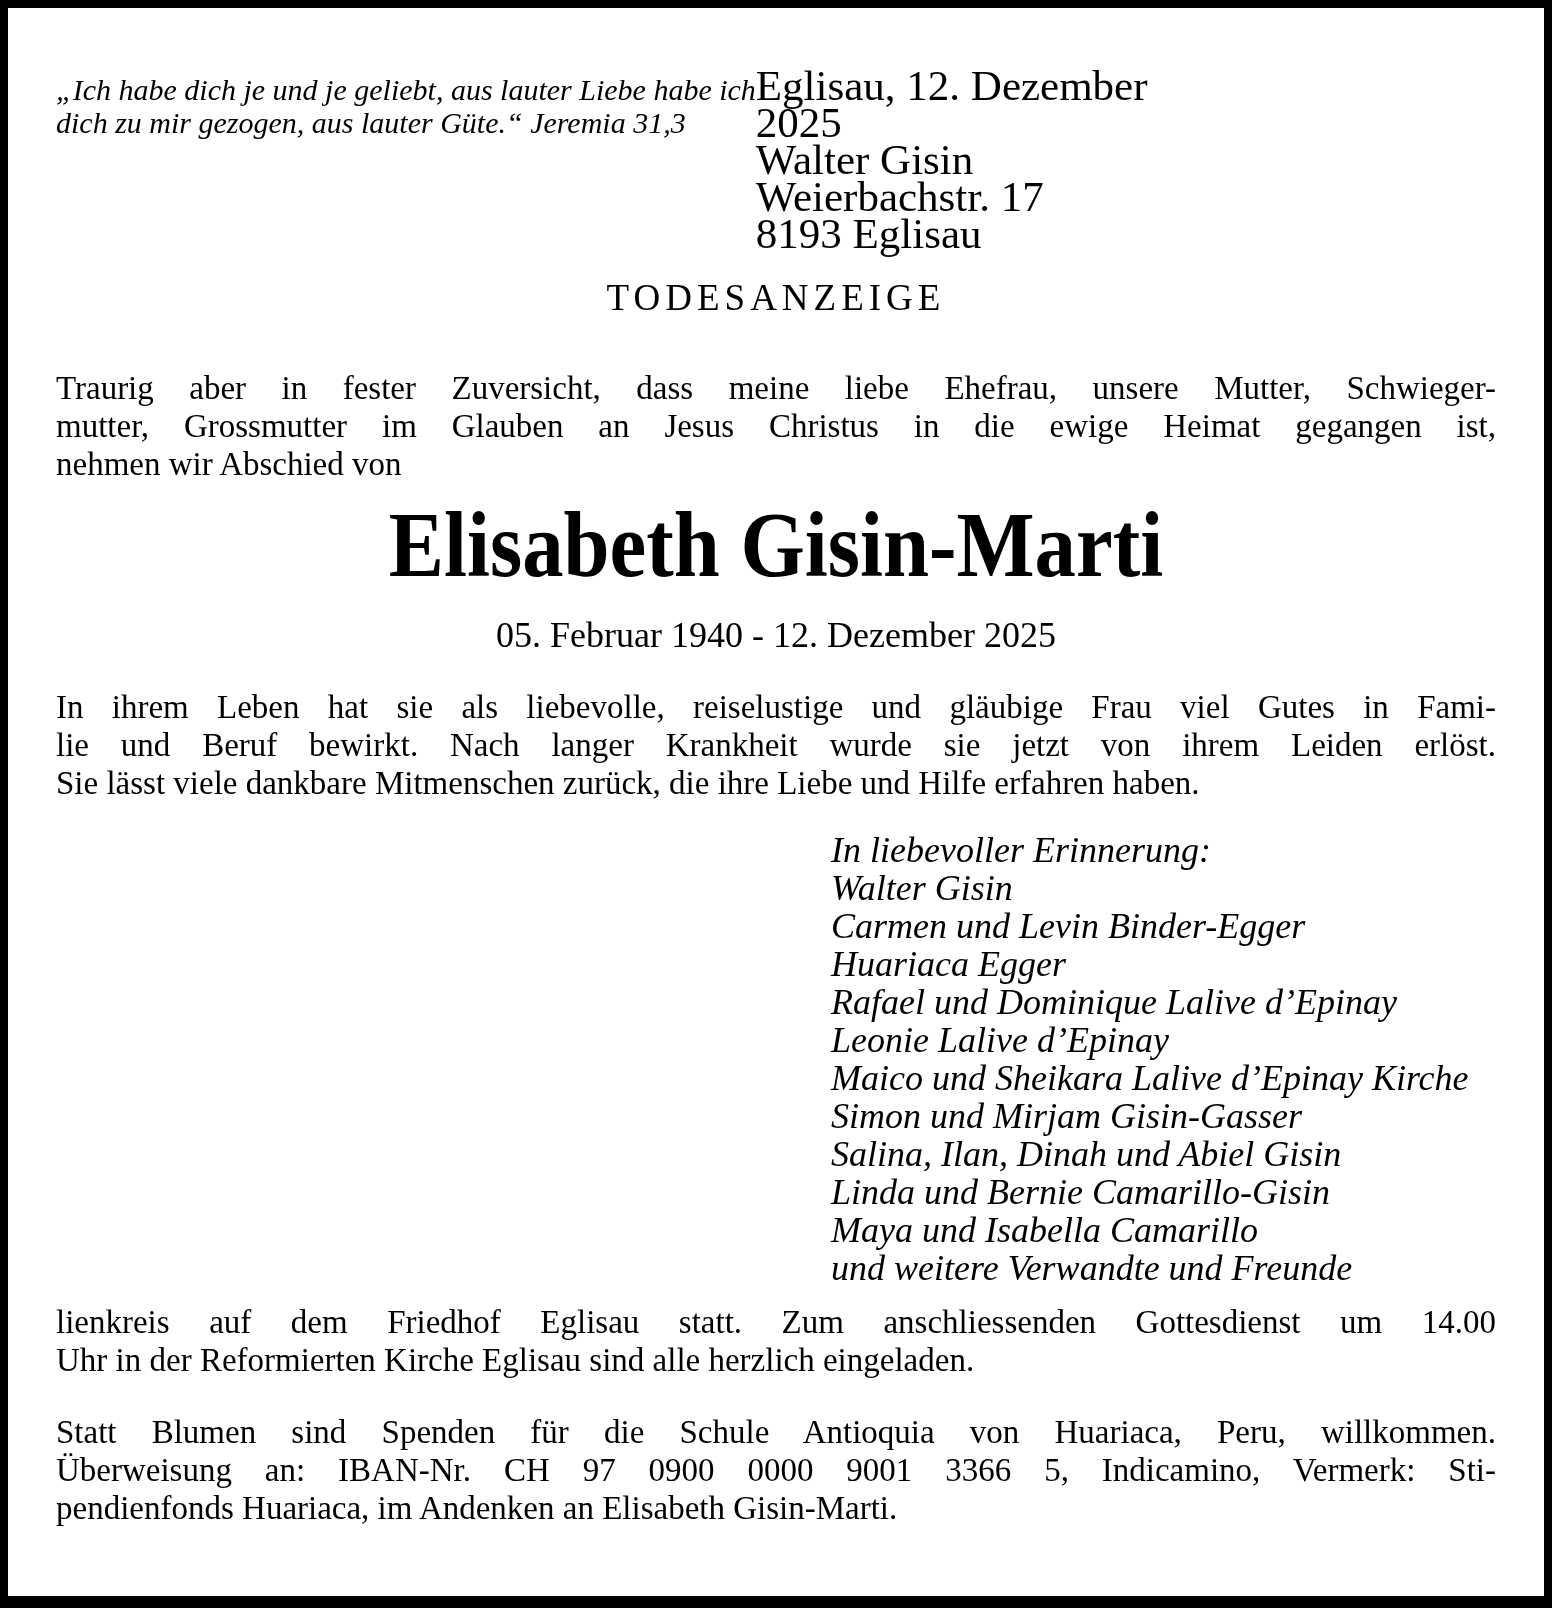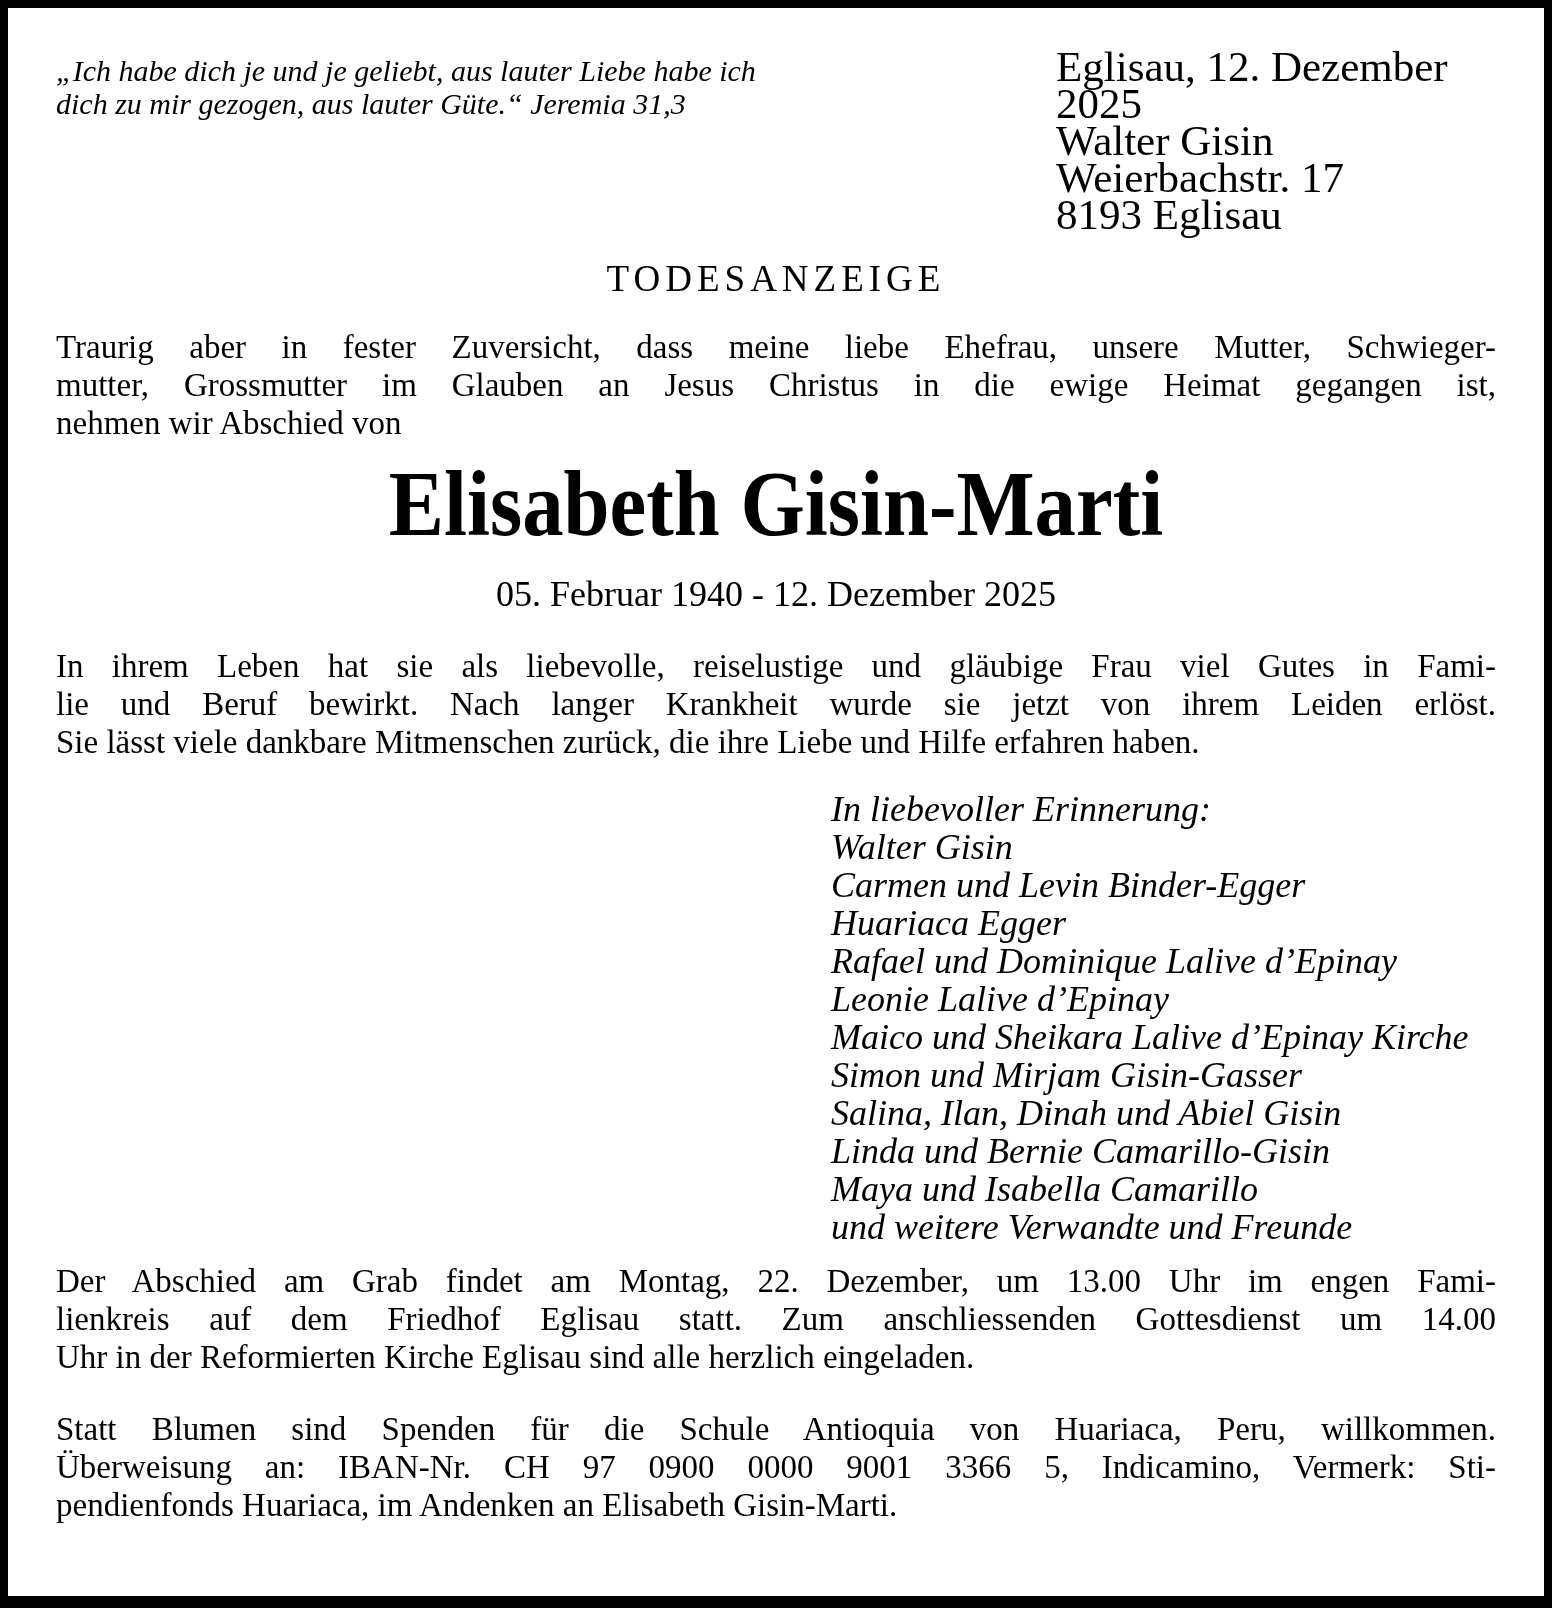--- a/index.html
+++ b/index.html
@@ -8,40 +8,40 @@
     width:1552px;height:1608px;
     box-sizing:border-box;
     background:#fff;
     border:8px solid #000;
     border-bottom-width:12px;
     font-family:"Liberation Serif","DejaVu Serif",serif;
     color:#000;
     padding:40px 48px 0 48px;
     overflow:hidden;
   }
-  .header{display:flex;justify-content:space-between;align-items:flex-start;}
+  .header{display:flex;align-items:flex-start;margin-top:19px;}
   .quote{
     font-style:italic;
     font-size:30px;line-height:33px;
     padding-top:6px;
   }
   .sender{
     width:440px;
     font-size:43px;line-height:37px;
   }
   .heading{
     margin-top:24px;
     text-align:center;
     font-size:37px;line-height:44px;
     letter-spacing:5px;
   }
   .para{font-size:33px;line-height:38px;}
   .line{display:block;}
   .line.j{text-align:justify;text-align-last:justify;}
-  .intro{margin-top:27px;}
+  .intro{margin-top:49px;}
   .name{
     margin-top:11px;
     text-align:center;
     font-size:94px;line-height:100px;
     font-weight:bold;
     transform:scaleX(0.88);
     transform-origin:center;
     white-space:nowrap;
   }
   .dates{
@@ -104,21 +104,20 @@
     <span class="line">Leonie Lalive d’Epinay</span>
     <span class="line">Maico und Sheikara Lalive d’Epinay Kirche</span>
     <span class="line">Simon und Mirjam Gisin-Gasser</span>
     <span class="line">Salina, Ilan, Dinah und Abiel Gisin</span>
     <span class="line">Linda und Bernie Camarillo-Gisin</span>
     <span class="line">Maya und Isabella Camarillo</span>
     <span class="line">und weitere Verwandte und Freunde</span>
   </div>
 
   <div class="para funeral">
-    <span class="line j">Der Abschied am Grab findet am Montag, 22. Dezember, um 13.00 Uhr im engen Fami-</span>
     <span class="line j">lienkreis auf dem Friedhof Eglisau statt. Zum anschliessenden Gottesdienst um 14.00</span>
     <span class="line">Uhr in der Reformierten Kirche Eglisau sind alle herzlich eingeladen.</span>
   </div>
 
   <div class="para donations">
     <span class="line j">Statt Blumen sind Spenden für die Schule Antioquia von Huariaca, Peru, willkommen.</span>
     <span class="line j">Überweisung an: IBAN-Nr. CH 97 0900 0000 9001 3366 5, Indicamino, Vermerk: Sti-</span>
     <span class="line">pendienfonds Huariaca, im Andenken an Elisabeth Gisin-Marti.</span>
   </div>
 

